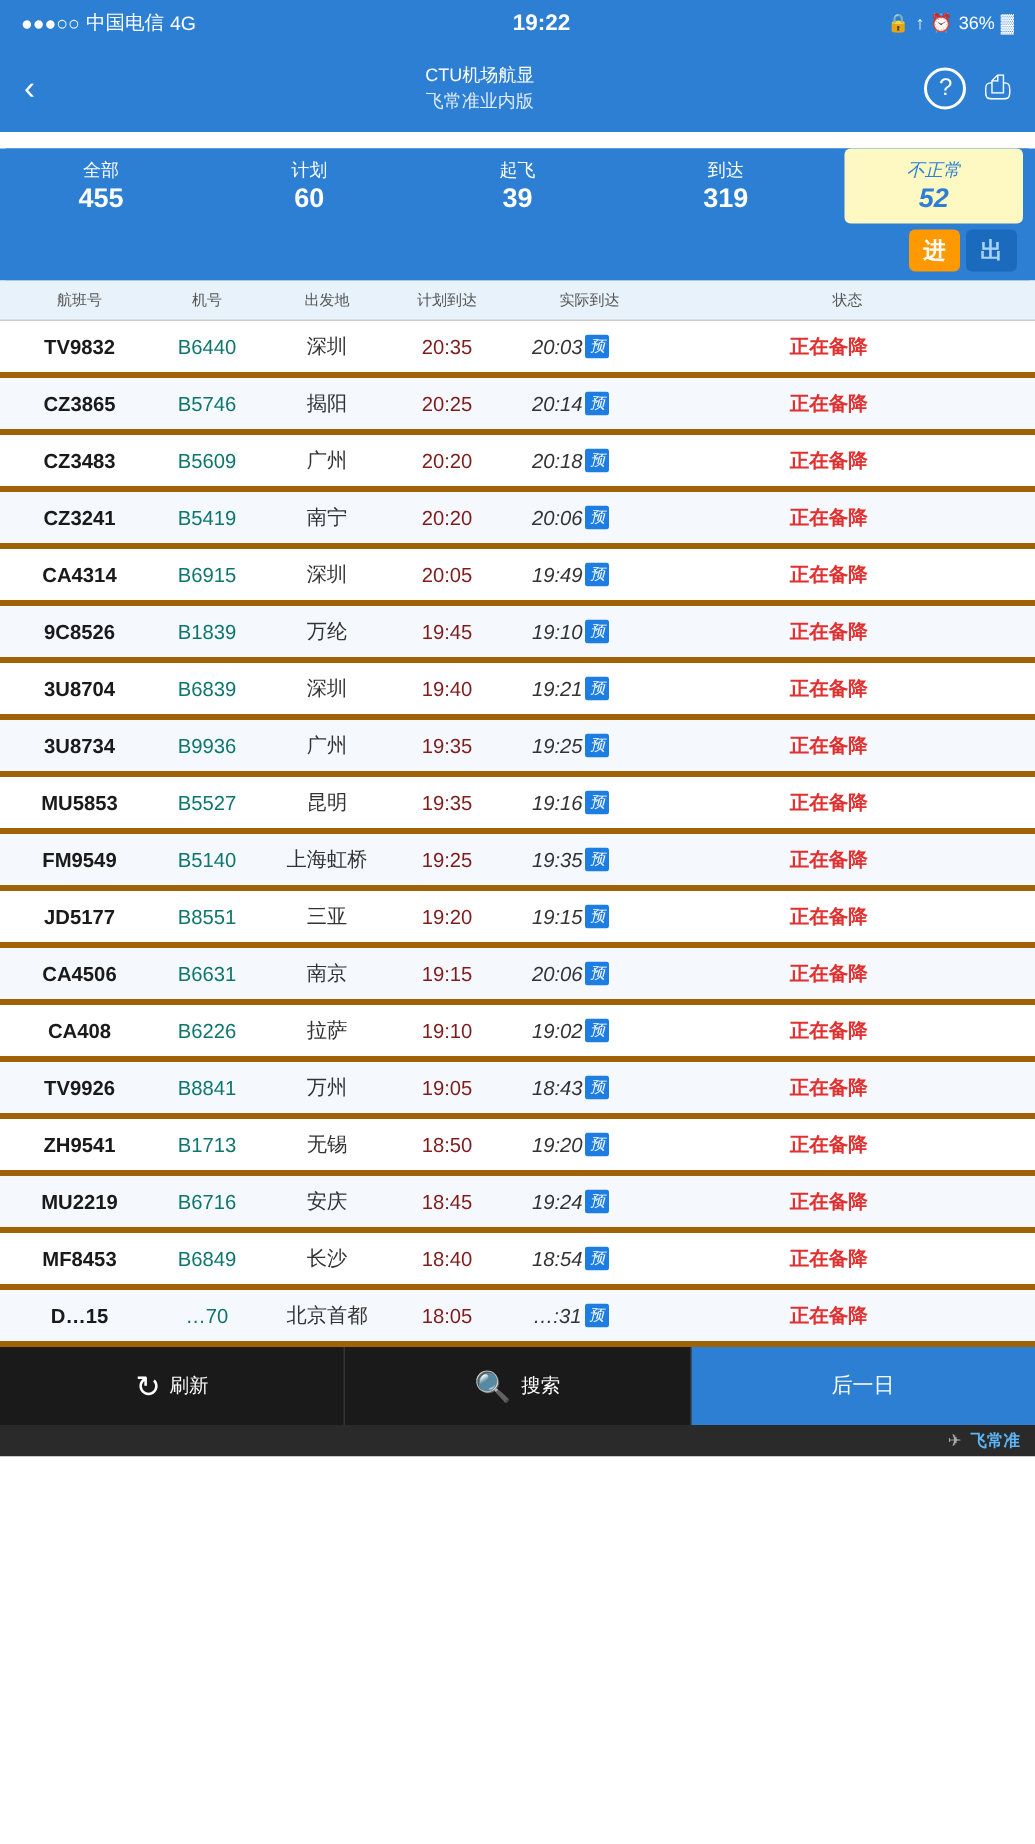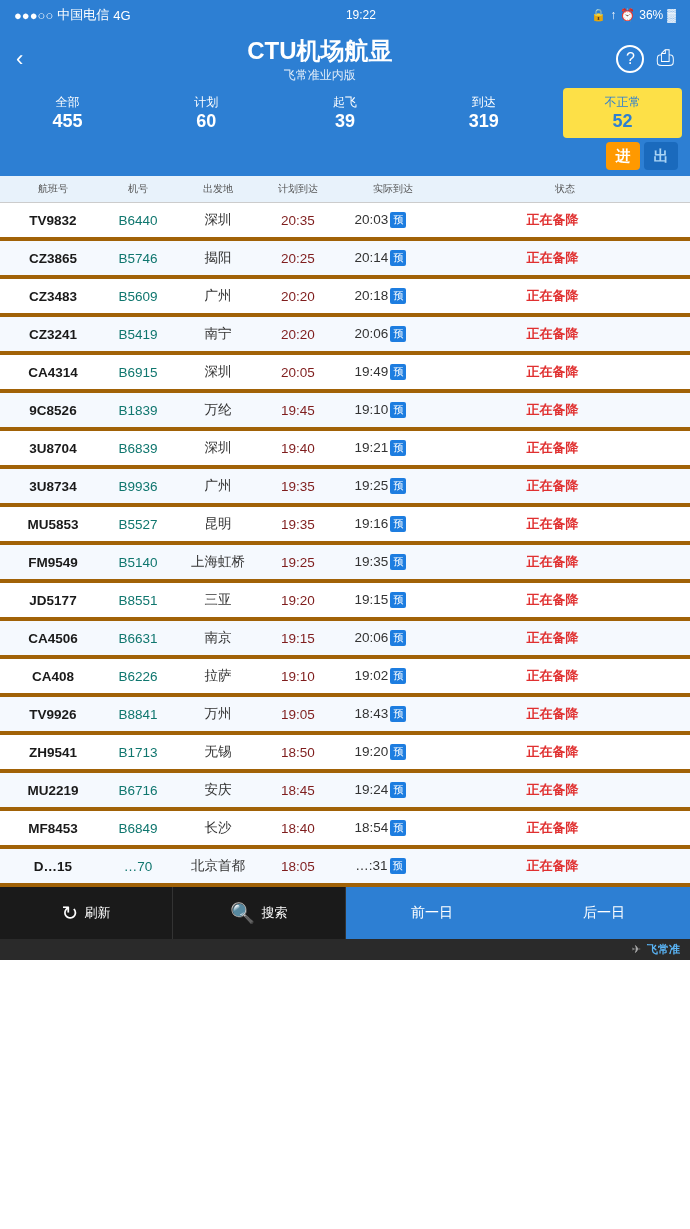--- a/index.html
+++ b/index.html
@@ -16,58 +16,60 @@
       background: #2d7fd3;
       color: #fff;
       display: flex;
       justify-content: space-between;
       align-items: center;
       padding: 6px 14px;
       font-size: 13px;
       height: 30px;
     }
     .status-bar-left { display: flex; align-items: center; gap: 4px; }
-    .status-bar-center { font-size: 12px; font-weight: 400; }
+    .status-bar-center { font-size: 15px; font-weight: 700; }
     .status-bar-right { display: flex; align-items: center; gap: 4px; font-size: 12px; }
 
     
     .header {
       background: #2d7fd3;
       color: #fff;
       display: flex;
       align-items: center;
       justify-content: space-between;
       padding: 8px 16px;
       height: 58px;
     }
     .header-title { text-align: center; }
-    .header-title-main { font-size: 24px; font-weight: bold; }
+    .header-title-main { font-size: 12px; font-weight: normal; }
     .header-title-sub { font-size: 12px; opacity: 0.85; }
     .header-icon { font-size: 22px; cursor: pointer; }
 
     
     .tab-bar {
       background: #2d7fd3;
       display: flex;
       align-items: stretch;
       padding: 0 4px 4px 4px;
       gap: 20px;
+      margin-top: 11px;
     }
     .tab-item {
       flex: 1;
       text-align: center;
       padding: 6px 4px;
       color: #fff;
       font-size: 13px;
       border-radius: 4px;
       cursor: pointer;
     }
     .tab-item.active {
-      background: #fde047;
+      background: #fef9c3;
       color: #2d7fd3;
+      font-style: italic;
     }
     .tab-item-label { font-size: 12px; }
     .tab-item-count { font-size: 18px; font-weight: bold; }
 
     
     .direction-btns {
       background: #2d7fd3;
       display: flex;
       align-items: center;
       justify-content: flex-end;
@@ -110,21 +112,21 @@
       padding: 8px 8px;
       border-bottom: 4px solid #a16207;
       font-size: 13.5px;
     }
     .flight-row:nth-child(even) { background: #f5f9fe; }
     .cell { text-align: center; overflow: hidden; white-space: nowrap; }
     .cell-flight { width: 90px; font-weight: bold; color: #1a1a1a; }
     .cell-aircraft { width: 80px; color: #0f766e; }
     .cell-origin { width: 80px; color: #333; }
     .cell-planned { width: 80px; color: #7f1d1d; }
-    .cell-actual { width: 85px; color: #333; display: flex; align-items: flex-start; justify-content: center; gap: 2px; }
+    .cell-actual { width: 85px; color: #333; display: flex; align-items: flex-end; justify-content: center; gap: 2px; font-style: italic; }
     .pred-badge {
       background: #1d7de0;
       color: #fff;
       font-size: 10px;
       padding: 1px 3px;
       border-radius: 2px;
     }
     .cell-status { flex: 1; color: #e03030; font-weight: bold; font-size: 13px; text-align: center; }
 
     
@@ -443,23 +445,20 @@
 <div class="bottom-bar">
   <div class="bottom-btn">
     <span class="bottom-btn-icon">↻</span>
     <span>刷新</span>
   </div>
   <div class="bottom-btn">
     <span class="bottom-btn-icon">🔍</span>
     <span>搜索</span>
   </div>
   <div class="prev-next-btn">
-    <span>前一日</span>
-  </div>
-  <div class="prev-next-btn">
     <span>后一日</span>
   </div>
 </div>
 
 <div class="watermark-bar">
   <span>✈</span>
   <span class="watermark-logo">飞常准</span>
 </div>
 
 </body></html>

